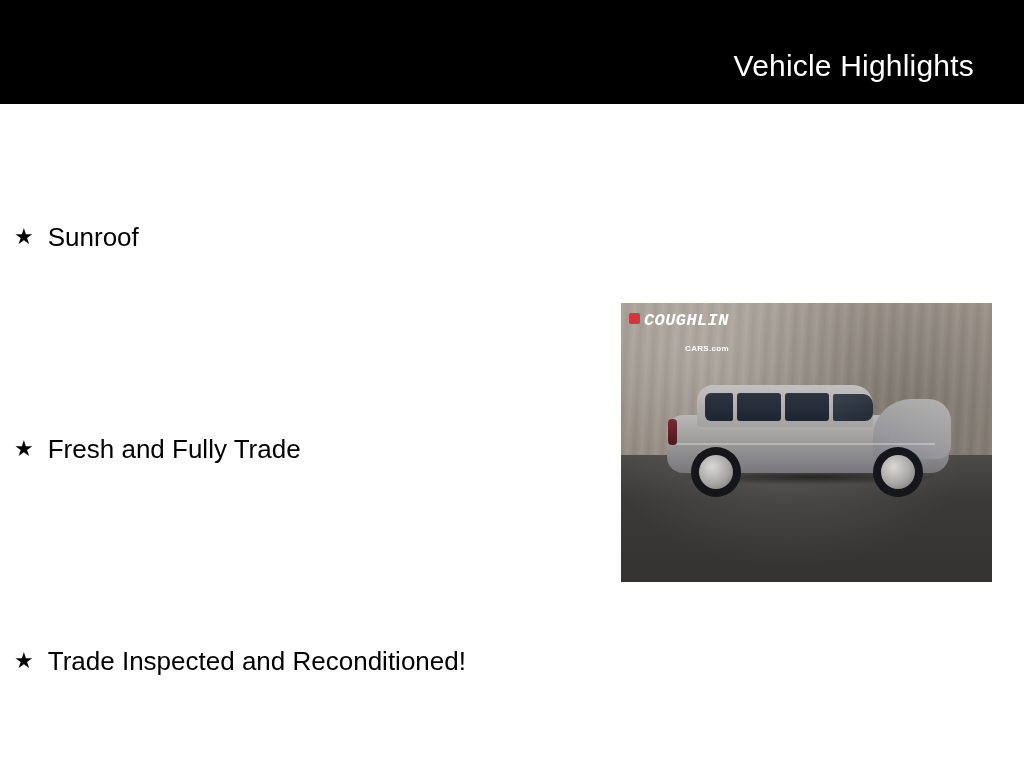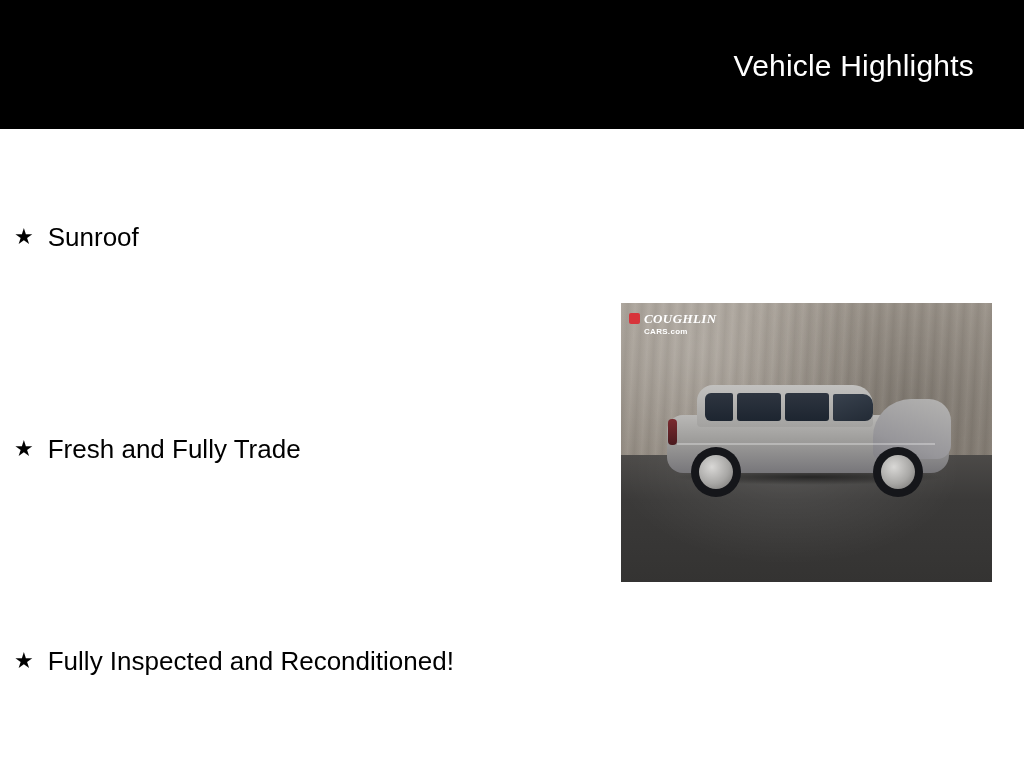--- a/index.html
+++ b/index.html
@@ -18,21 +18,21 @@
     position: relative;
     width: 1024px;
     height: 768px;
     background: #ffffff;
   }
   .header-bar {
     position: absolute;
     left: 0;
     top: 0;
     width: 1024px;
-    height: 129px;
+    height: 104px;
     background: #000000;
   }
   .header-title {
     position: absolute;
     right: 50px;
     top: 48px;
     color: #ffffff;
     font-size: 30px;
     line-height: 36px;
     font-family: "Liberation Sans", sans-serif;
@@ -216,32 +216,33 @@
     position: relative;
     top: 1px;
   }
   .wm-text {
     display: flex;
     flex-direction: column;
     line-height: 1;
   }
   .wm-line1 {
     color: #ffffff;
-    font-size: 13px;
+    font-size: 17px;
     font-weight: bold;
     font-style: italic;
     letter-spacing: 0.4px;
-    font-family: Liberation Serif, serif;
+    font-family: Liberation Mono, monospace;
   }
   .wm-line2 {
     color: #ffffff;
     font-size: 8px;
     font-weight: bold;
     letter-spacing: 0.3px;
-    margin-top: 3px;
+    margin-top: 16px;
+    text-align: right;
     font-family: "Liberation Sans", sans-serif;
   }
 </style>
 </head>
 <body>
 
 <div class="slide">
 
   <div class="header-bar">
     <div class="header-title">Vehicle Highlights</div>
@@ -254,21 +255,21 @@
       <span class="bullet-text">Sunroof</span>
     </div>
 
     <div class="bullet" id="bullet-1">
       <span class="bullet-marker">★</span>
       <span class="bullet-text">Fresh and Fully Trade</span>
     </div>
 
     <div class="bullet" id="bullet-2">
       <span class="bullet-marker">★</span>
-      <span class="bullet-text">Fully Inspected and Reconditioned!</span>
+      <span class="bullet-text">Trade Inspected and Reconditioned!</span>
     </div>
 
   </div>
 
   <div class="photo">
     <div class="photo-wall"></div>
     <div class="photo-ground"></div>
 
     <div class="car">
       <div class="car-shadow"></div>

